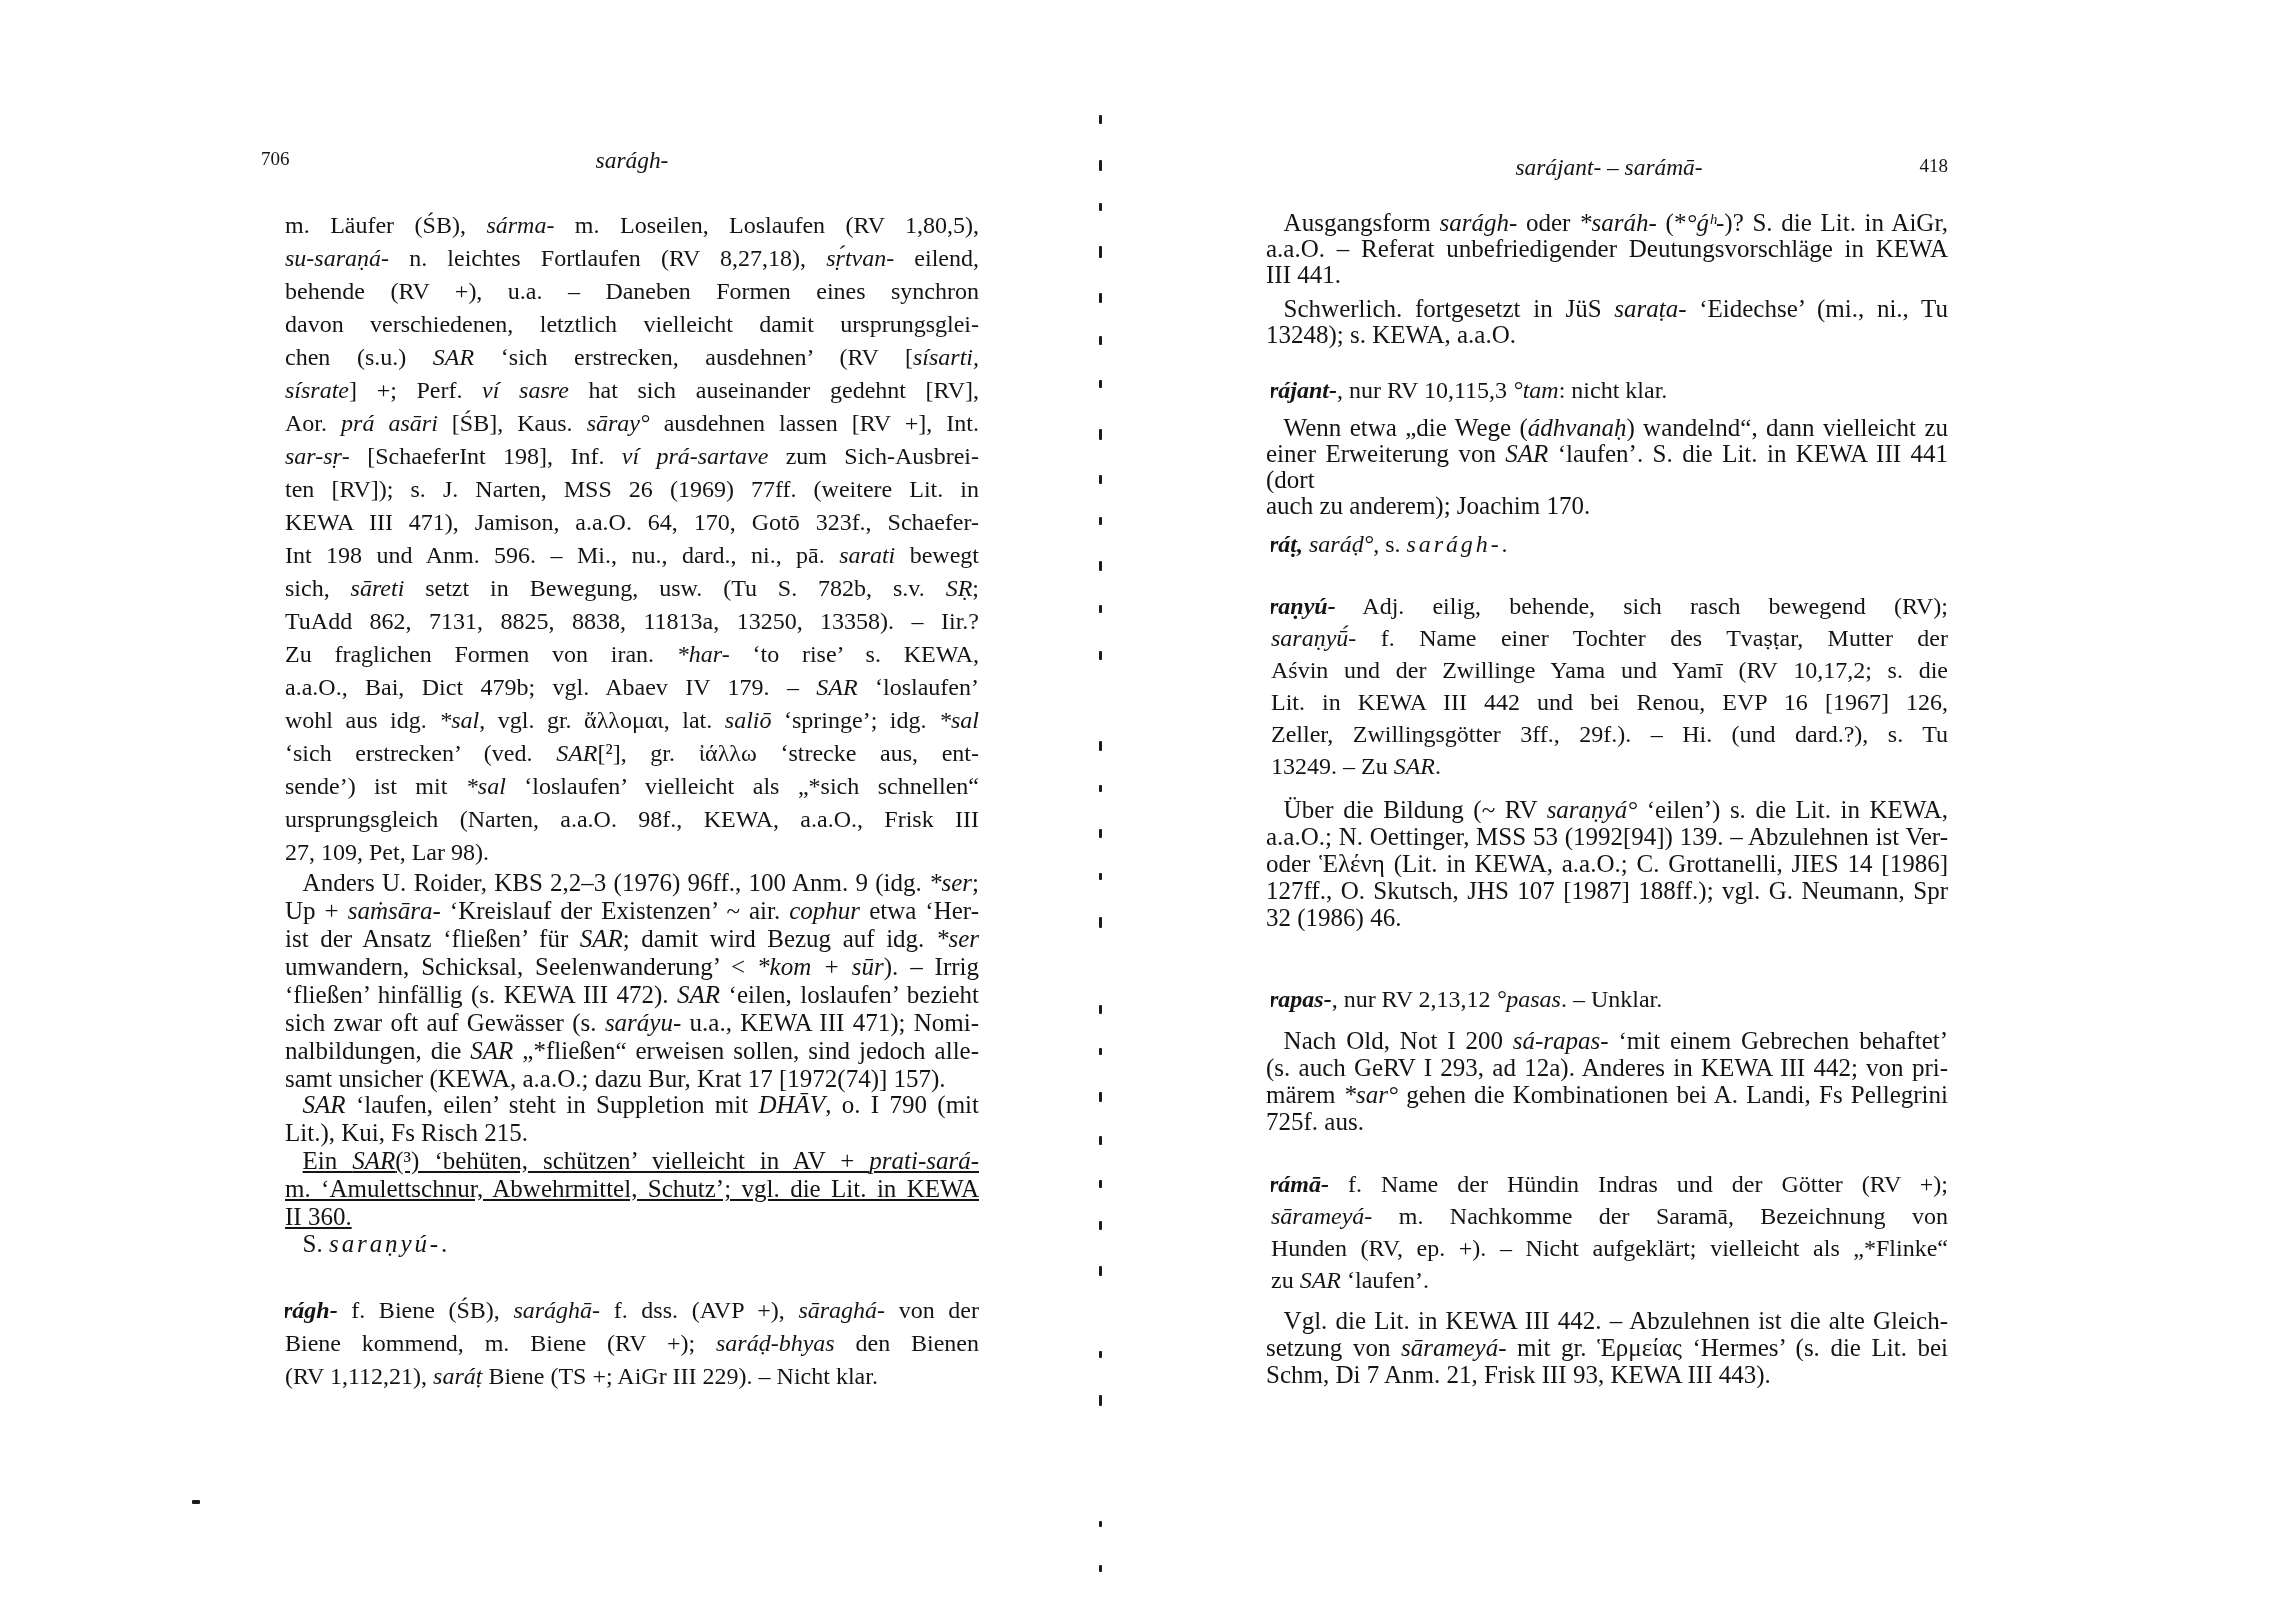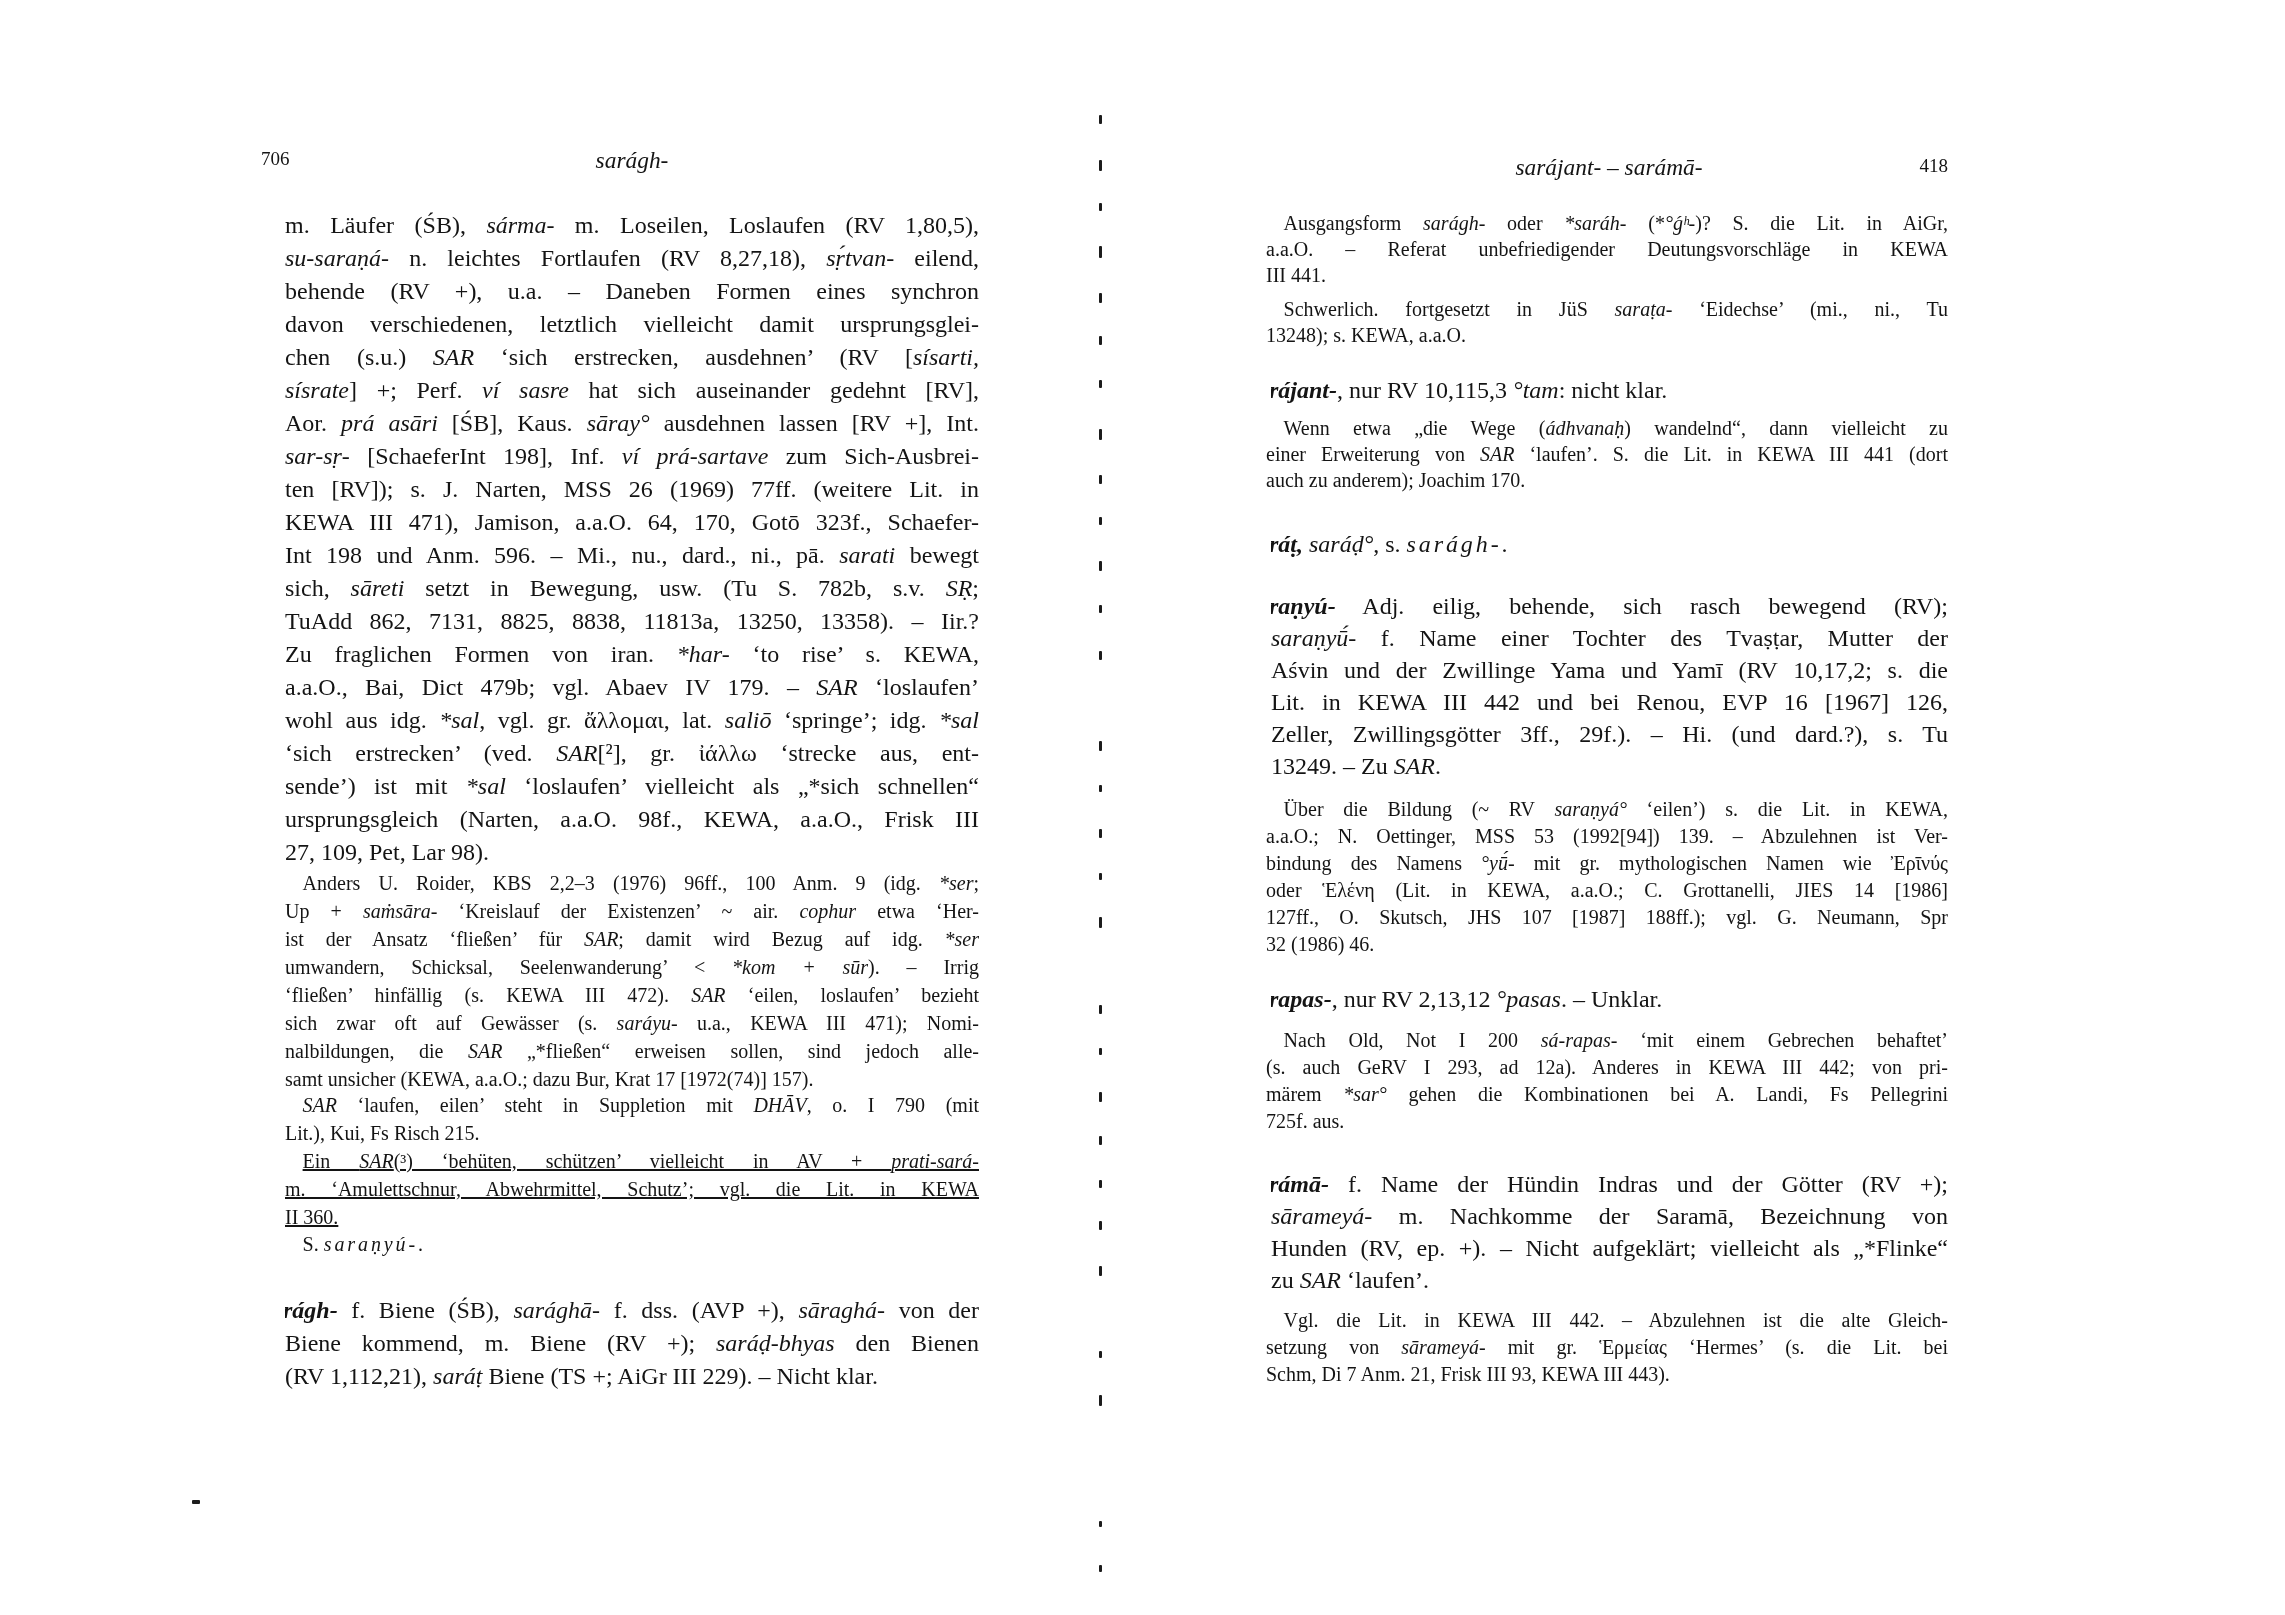--- a/index.html
+++ b/index.html
@@ -4,21 +4,21 @@
 <style>
   html,body{margin:0;padding:0;}
   body{
     width:2286px;height:1615px;position:relative;background:#ffffff;
     overflow:hidden;
     font-family:"Liberation Serif","DejaVu Serif",serif;
     color:#141414;
   }
   .block{position:absolute;}
   .main{font-size:24px;line-height:33px;}
-  .petit{font-size:20px;line-height:27px;}
+  .petit{font-size:25px;line-height:27px;}
   .ln{text-align:justify;text-align-last:justify;overflow:hidden;white-space:normal;}
   .ln.last{text-align-last:left;}
   .hang .ln:first-child{text-indent:-23.4px;}
   .find .ln:first-child{text-indent:17.6px;}
   .it{font-style:italic;}
   .bi{font-style:italic;font-weight:bold;}
   .its{font-style:italic;letter-spacing:2.9px;}
   
   .pageno{position:absolute;font-size:19px;line-height:29px;}
   #pageno-left{top:144px;left:261px;}
@@ -132,21 +132,20 @@
     <div class="ln"><span class="bi">saraṇyú-</span> Adj. eilig, behende, sich rasch bewegend (RV);</div>
     <div class="ln"><span class="it">saraṇyū́-</span> f. Name einer Tochter des Tvaṣṭar, Mutter der</div>
     <div class="ln">Aśvin und der Zwillinge Yama und Yamī (RV 10,17,2; s. die</div>
     <div class="ln">Lit. in KEWA III 442 und bei Renou, EVP 16 [1967] 126,</div>
     <div class="ln">Zeller, Zwillingsgötter 3ff., 29f.). – Hi. (und dard.?), s. Tu</div>
     <div class="ln last">13249. – Zu <span class="it">SAR</span>.</div>
   </div>
 <div class="block petit find" id="R7">
     <div class="ln">Über die Bildung (~ RV <span class="it">saraṇyá°</span> ‘eilen’) s. die Lit. in KEWA,</div>
     <div class="ln">a.a.O.; N. Oettinger, MSS 53 (1992[94]) 139. – Abzulehnen ist Ver-</div>
-    <div class="ln">bindung des Namens <span class="it">°yū́-</span> mit gr. mythologischen Namen wie Ἐρῑνύς</div>
     <div class="ln">oder Ἑλένη (Lit. in KEWA, a.a.O.; C. Grottanelli, JIES 14 [1986]</div>
     <div class="ln">127ff., O. Skutsch, JHS 107 [1987] 188ff.); vgl. G. Neumann, Spr</div>
     <div class="ln last">32 (1986) 46.</div>
   </div>
 <div class="block main hang" id="R8">
     <div class="ln last"><span class="bi">sárapas-</span>, nur RV 2,13,12 <span class="it">°pasas</span>. – Unklar.</div>
   </div>
 <div class="block petit find" id="R9">
     <div class="ln">Nach Old, Not I 200 <span class="it">sá-rapas-</span> ‘mit einem Gebrechen behaftet’</div>
     <div class="ln">(s. auch GeRV I 293, ad 12a). Anderes in KEWA III 442; von pri-</div>

